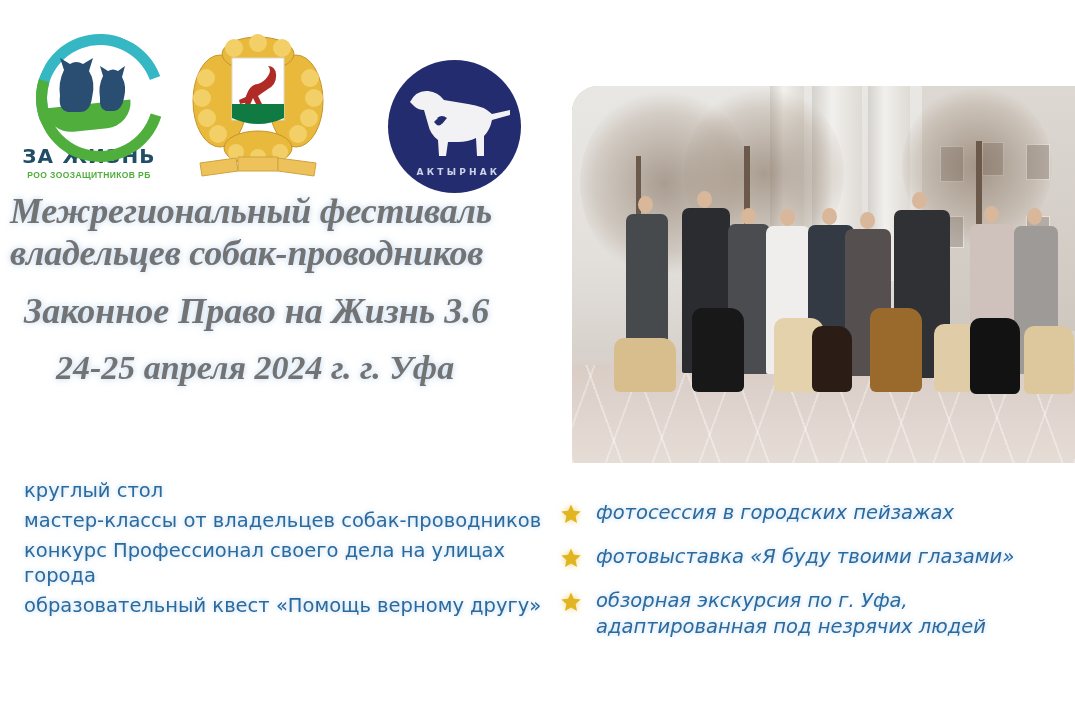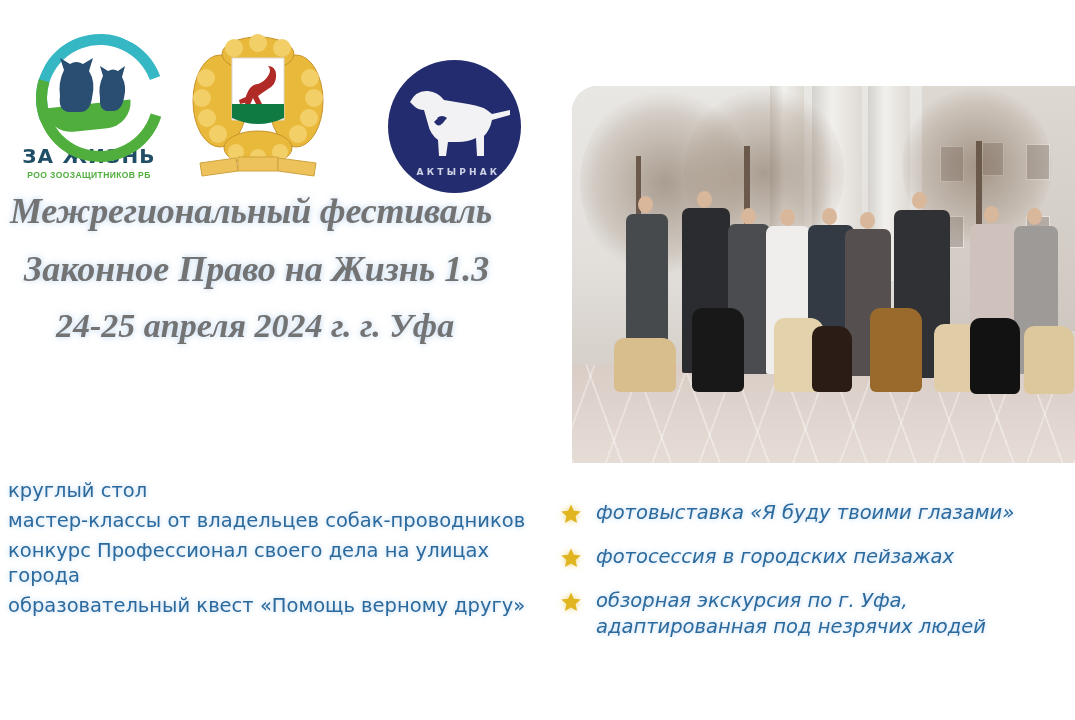--- a/index.html
+++ b/index.html
@@ -202,21 +202,21 @@
     left: 0; right: 0; bottom: 0; height: 26%;
     background:
       repeating-linear-gradient(70deg, rgba(255,255,255,0.35) 0 2px, rgba(255,255,255,0) 2px 46px),
       repeating-linear-gradient(-70deg, rgba(255,255,255,0.3) 0 2px, rgba(255,255,255,0) 2px 44px),
       linear-gradient(to bottom, #d9cdc6, #e6dcd6);
   }
 
   
   .left-list {
     position: absolute;
-    left: 8px;
+    left: 24px;
     top: 478px;
     width: 556px;
   }
   .left-list .li {
     font-family: "DejaVu Sans", sans-serif;
     font-size: 19.5px;
     line-height: 25px;
     color: #2c6a9e;
     text-shadow: 0 0 5px rgba(160,200,235,0.75);
     margin-bottom: 5px;
@@ -320,21 +320,22 @@
           <path d="M46 62 q5 -7 9 0 q-4 7 -9 0 Z" fill="#232c6e"></path>
           <path d="M49 58 l5 6 l5 -6 q-5 -4 -10 0 Z" fill="#232c6e"></path>
         </svg>
         <div class="ak-label">АКТЫРНАК</div>
       </div>
     </div>
   </div>
 
   <div class="headings">
     <div class="h-line h-fest-1">Межрегиональный фестиваль</div>
-    <div class="h-line h-name">Законное Право на Жизнь 1.3</div>
+    <div class="h-line h-fest-2">владельцев собак-проводников</div>
+    <div class="h-line h-name">Законное Право на Жизнь 3.6</div>
     <div class="h-line h-date">24-25 апреля 2024 г. г. Уфа</div>
   </div>
 
   <div class="photo-wrap">
     <div class="photo">
 
       <div class="ph-col c1"></div>
       <div class="ph-col c2"></div>
       <div class="ph-col c3"></div>
       <div class="ph-building">
@@ -397,27 +398,27 @@
     <div class="li">мастер-классы от владельцев собак-проводников</div>
     <div class="li">конкурс Профессионал своего дела на улицах города</div>
     <div class="li">образовательный квест «Помощь верному другу»</div>
   </div>
 
   <div class="right-list">
     <div class="ritem">
       <svg class="star-icon" viewBox="0 0 24 24">
         <path fill="currentColor" d="M12 1.6l3.1 6.9 7.5.8-5.6 5 1.6 7.4L12 17.9 5.4 21.7 7 14.3 1.4 9.3l7.5-.8z"></path>
       </svg>
-      <div class="rtext">фотовыставка «Я буду твоими глазами»</div>
+      <div class="rtext">фотосессия в городских пейзажах</div>
     </div>
     <div class="ritem">
       <svg class="star-icon" viewBox="0 0 24 24">
         <path fill="currentColor" d="M12 1.6l3.1 6.9 7.5.8-5.6 5 1.6 7.4L12 17.9 5.4 21.7 7 14.3 1.4 9.3l7.5-.8z"></path>
       </svg>
-      <div class="rtext">фотосессия в городских пейзажах</div>
+      <div class="rtext">фотовыставка «Я буду твоими глазами»</div>
     </div>
     <div class="ritem">
       <svg class="star-icon" viewBox="0 0 24 24">
         <path fill="currentColor" d="M12 1.6l3.1 6.9 7.5.8-5.6 5 1.6 7.4L12 17.9 5.4 21.7 7 14.3 1.4 9.3l7.5-.8z"></path>
       </svg>
       <div class="rtext">обзорная экскурсия по г. Уфа, адаптированная под незрячих людей</div>
     </div>
   </div>
 
 </div>

